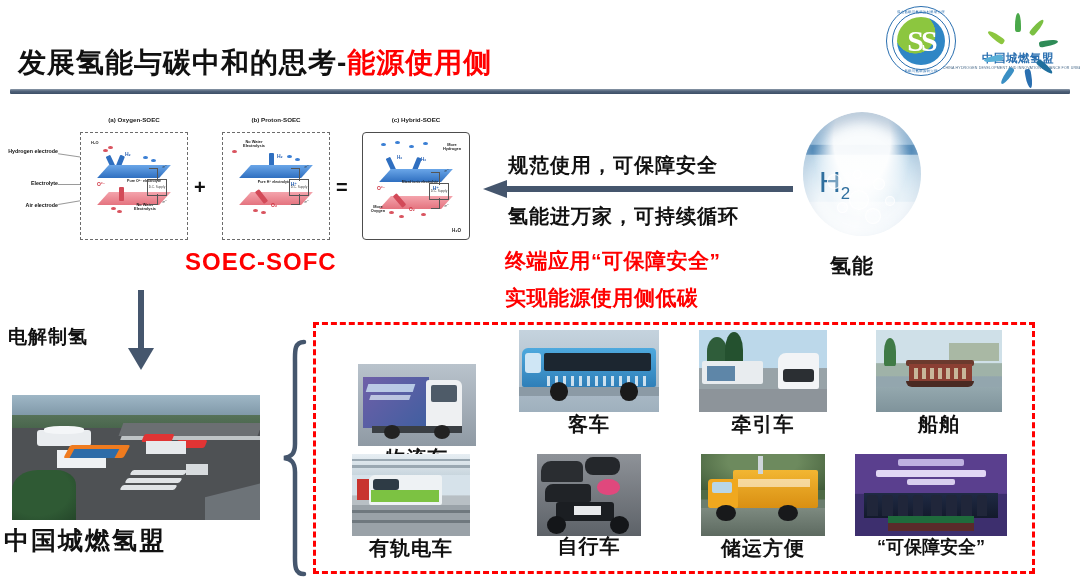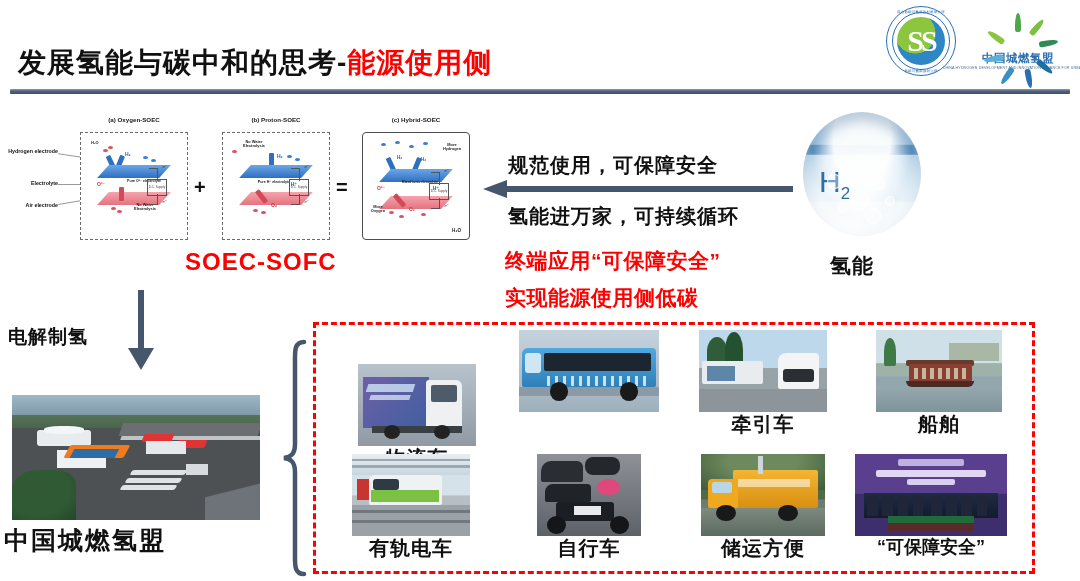--- a/index.html
+++ b/index.html
@@ -320,20 +320,21 @@
     <div class="cellitem" style="left:182px;top:0;">
       <div class="thumb" style="width:140px;background:linear-gradient(180deg,#c5d3de,#9fb0bd);">
         <div style="position:absolute;left:2%;top:22%;width:96%;height:48%;background:linear-gradient(180deg,#4ea9de,#2f7fb8);border-radius:6px 4px 2px 2px;"></div>
         <div style="position:absolute;left:18%;top:28%;width:76%;height:22%;background:#1c2630;border-radius:2px;"></div>
         <div style="position:absolute;left:4%;top:28%;width:12%;height:24%;background:#cfe6f5;border-radius:3px;"></div>
         <div style="position:absolute;left:20%;top:56%;width:72%;height:12%;background:repeating-linear-gradient(90deg,#ffffff 0 3px,transparent 3px 8px);opacity:.75;"></div>
         <div style="position:absolute;left:0;top:70%;width:100%;height:10%;background:#8b9aa5;"></div>
         <div style="position:absolute;left:22%;top:64%;width:13%;height:22%;background:#1a1a1a;border-radius:50%;"></div>
         <div style="position:absolute;left:72%;top:64%;width:13%;height:22%;background:#1a1a1a;border-radius:50%;"></div>
       </div>
+      <div class="clabel">客车</div>
     </div>
 
     <div class="cellitem" style="left:356px;top:0;">
       <div class="thumb" style="width:128px;background:linear-gradient(180deg,#bcd8ea 0 46%,#98a3a8 47% 100%);">
         <div style="position:absolute;left:6%;top:8%;width:16%;height:36%;background:#2f5d3a;border-radius:50% 50% 20% 20%;"></div>
         <div style="position:absolute;left:20%;top:2%;width:14%;height:44%;background:#24512f;border-radius:50% 50% 10% 10%;"></div>
         <div style="position:absolute;left:2%;top:38%;width:48%;height:28%;background:#e8ecef;border-radius:2px;"></div>
         <div style="position:absolute;left:6%;top:44%;width:22%;height:18%;background:#5e86a8;"></div>
         <div style="position:absolute;left:62%;top:28%;width:32%;height:44%;background:#f2f4f6;border-radius:8px 4px 2px 2px;"></div>
         <div style="position:absolute;left:66%;top:48%;width:24%;height:16%;background:#2b2f33;border-radius:3px;"></div>
@@ -364,21 +365,21 @@
         <div style="position:absolute;left:16%;top:44%;width:58%;height:14%;background:#7cc242;"></div>
         <div style="position:absolute;left:18%;top:30%;width:22%;height:14%;background:#2e3b45;border-radius:3px;"></div>
         <div style="position:absolute;left:4%;top:30%;width:10%;height:26%;background:#c8342f;"></div>
         <div style="position:absolute;left:0;top:62%;width:100%;height:38%;background:#9aa2a8;"></div>
         <div style="position:absolute;left:0;top:68%;width:100%;height:4%;background:#6f787e;"></div>
         <div style="position:absolute;left:0;top:80%;width:100%;height:4%;background:#6f787e;"></div>
       </div>
       <div class="clabel">有轨电车</div>
     </div>
 
-    <div class="cellitem" style="left:182px;top:124px;">
+    <div class="cellitem" style="left:182px;top:124px;font-family:Liberation Mono, monospace;">
       <div class="thumb" style="width:104px;background:linear-gradient(180deg,#8e9298,#5d6268);">
         <div style="position:absolute;left:4%;top:8%;width:40%;height:26%;background:#2a2d31;border-radius:10px 6px 2px 2px;"></div>
         <div style="position:absolute;left:46%;top:4%;width:34%;height:22%;background:#24272b;border-radius:8px;"></div>
         <div style="position:absolute;left:8%;top:36%;width:44%;height:22%;background:#202327;border-radius:8px 4px 2px 2px;"></div>
         <div style="position:absolute;left:58%;top:30%;width:22%;height:20%;background:#e0487d;border-radius:50% 50% 45% 45%;"></div>
         <div style="position:absolute;left:18%;top:58%;width:56%;height:24%;background:#1b1e22;border-radius:3px;"></div>
         <div style="position:absolute;left:36%;top:64%;width:26%;height:10%;background:#e8eaec;"></div>
         <div style="position:absolute;left:10%;top:76%;width:18%;height:22%;background:#141619;border-radius:50%;"></div>
         <div style="position:absolute;left:70%;top:76%;width:18%;height:22%;background:#141619;border-radius:50%;"></div>
       </div>

